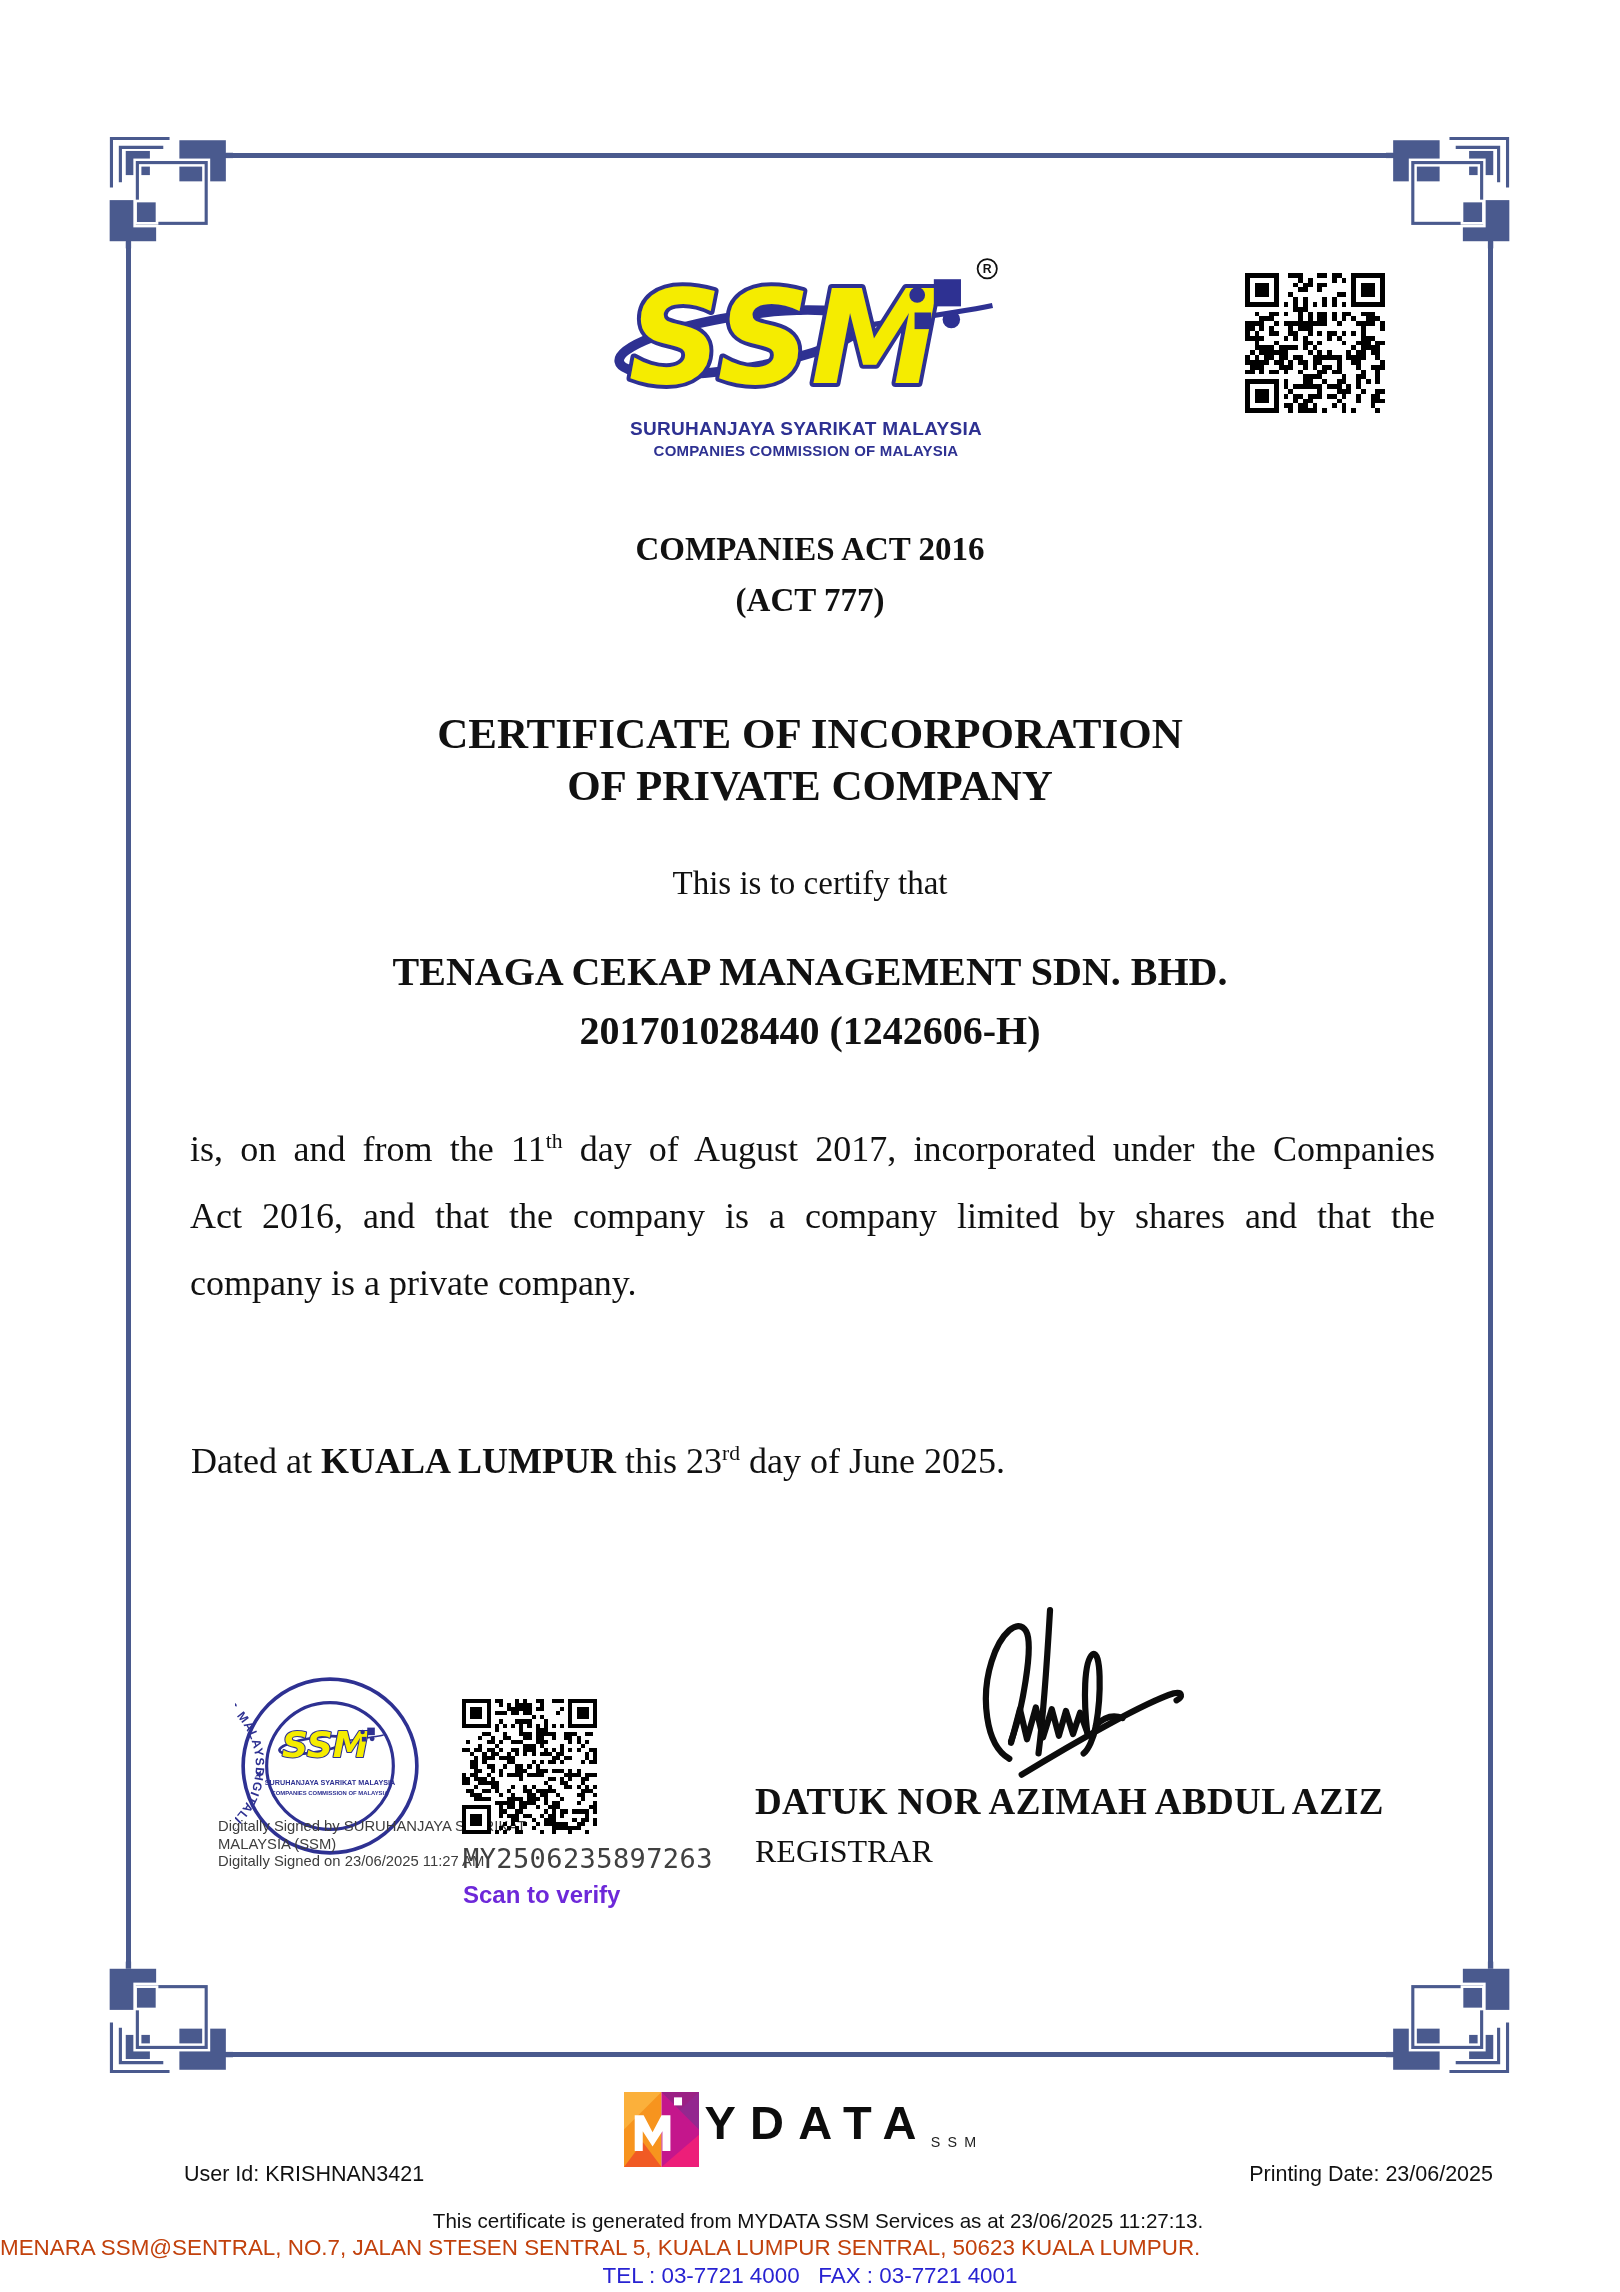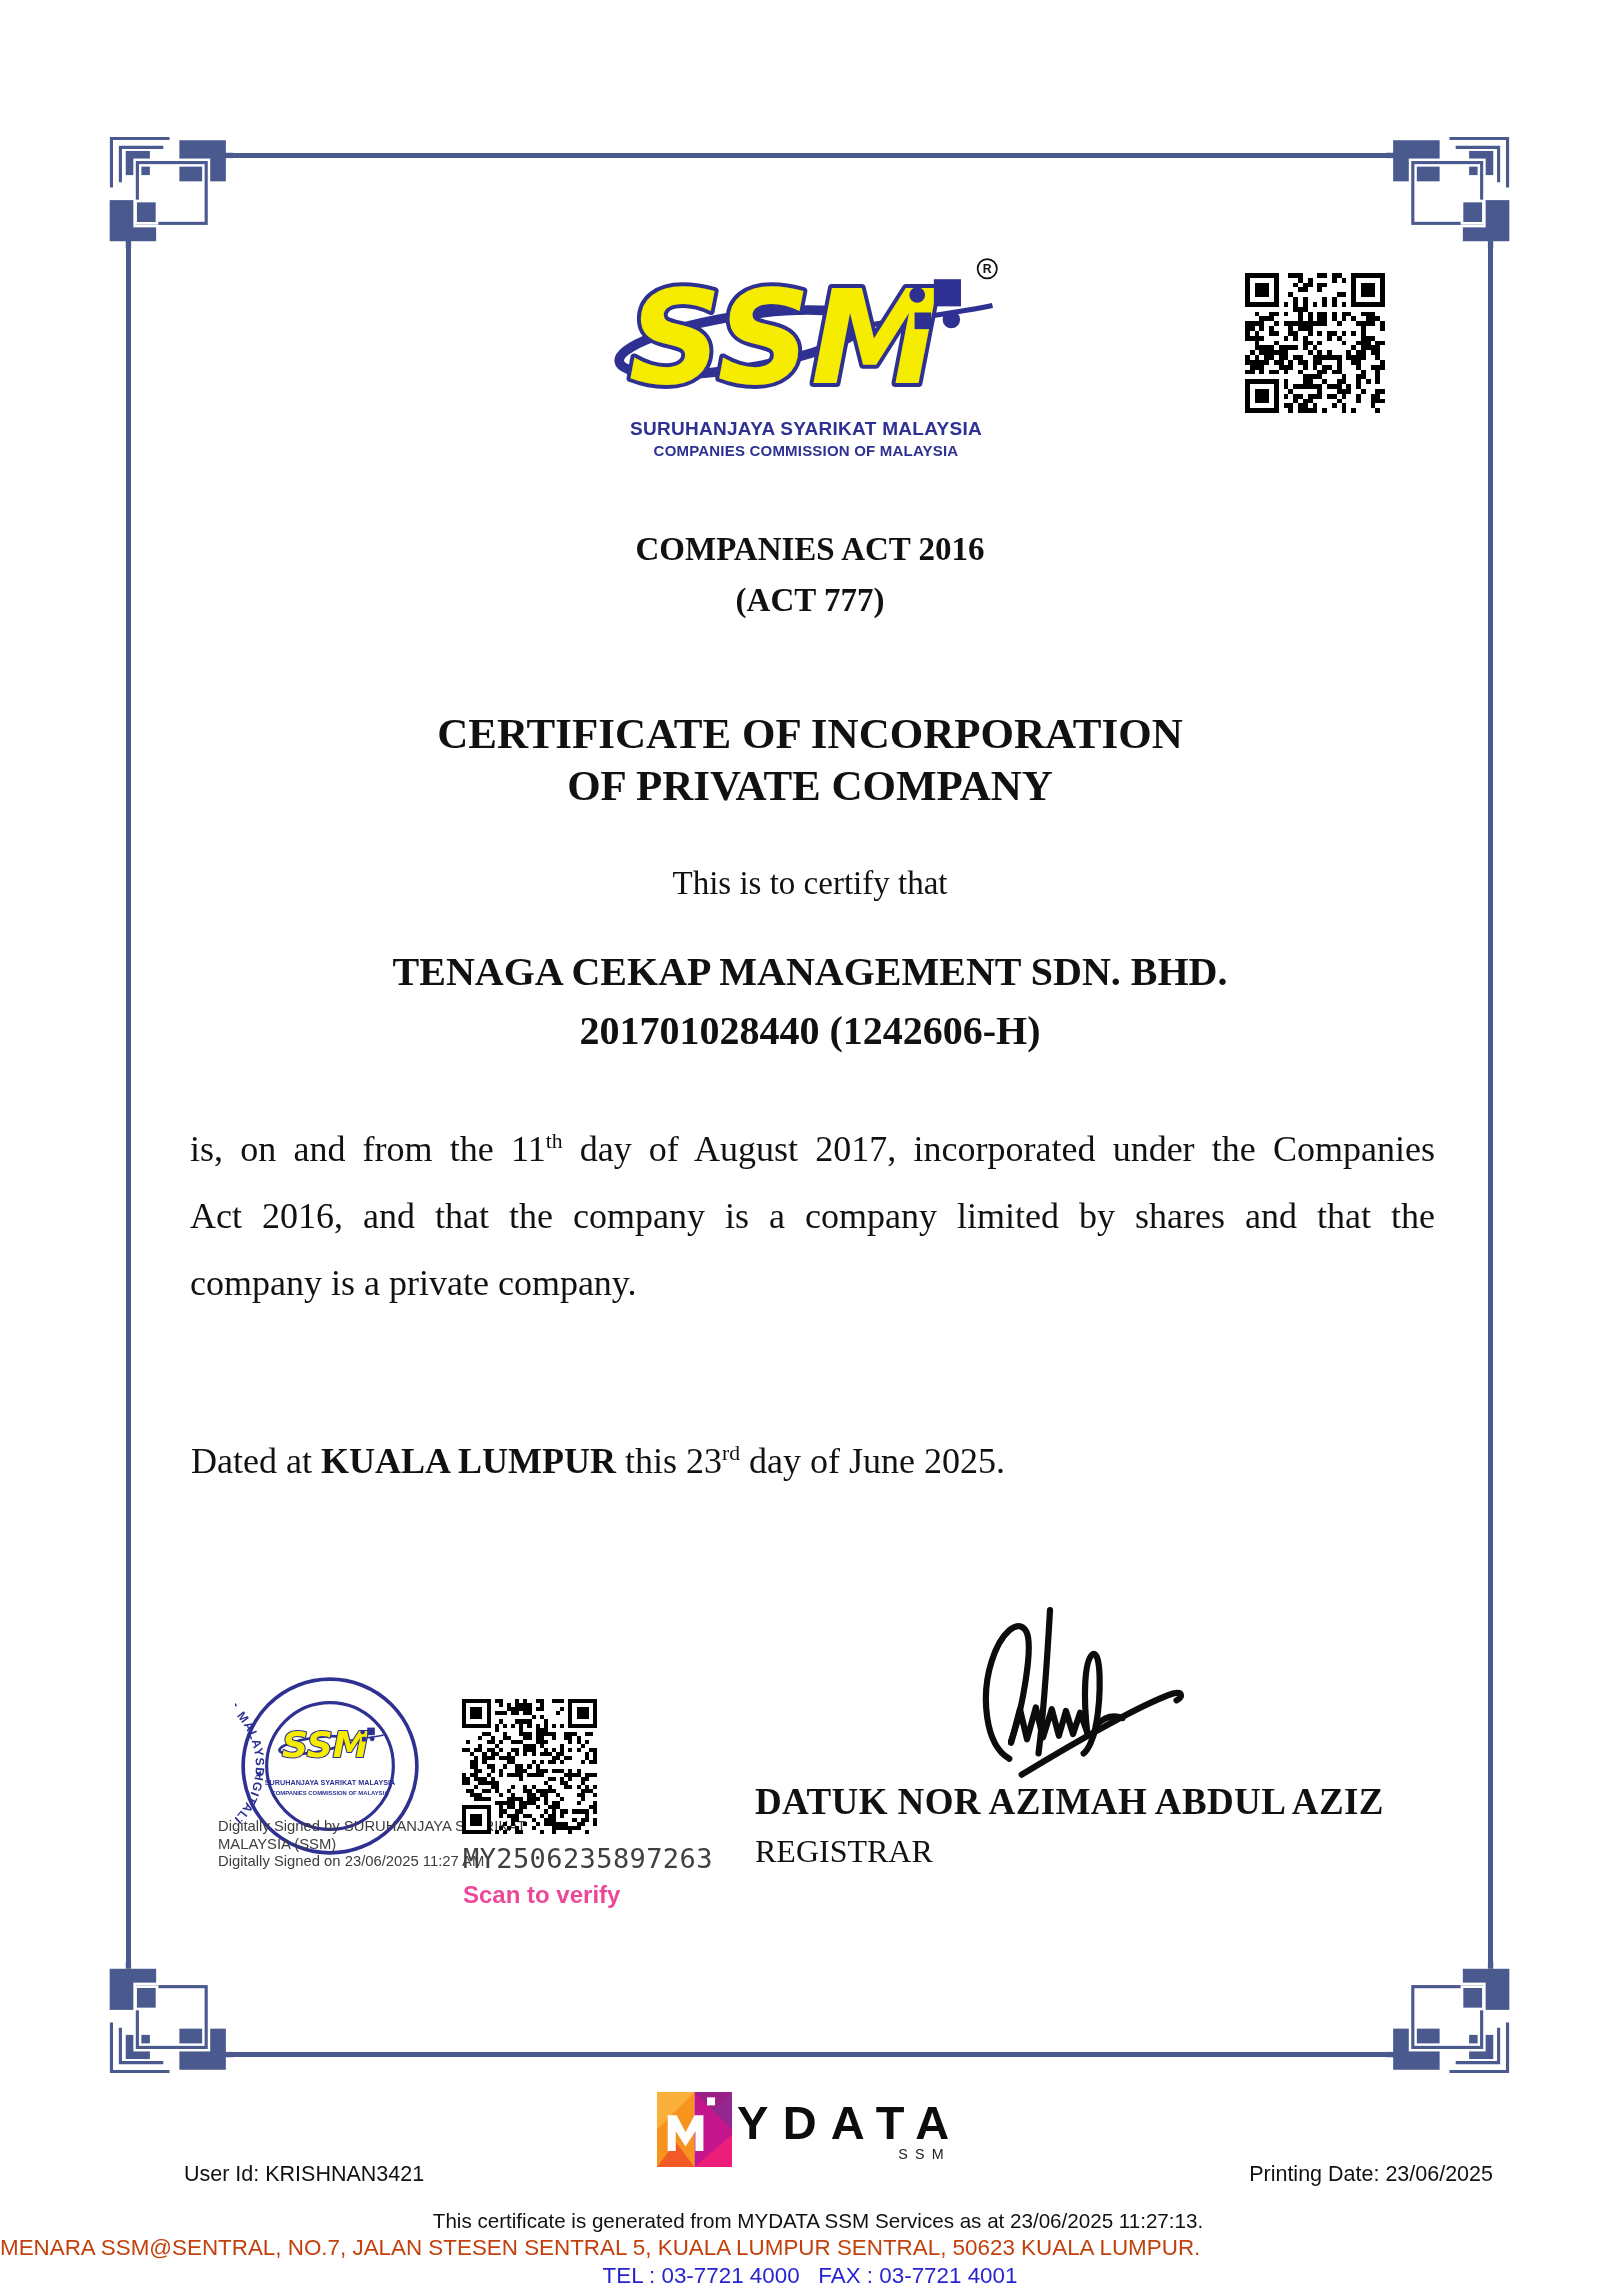--- a/index.html
+++ b/index.html
@@ -39,32 +39,32 @@
   .dated{position:absolute;left:191px;top:1440px;font-size:36px;}
 
   
   .seal{position:absolute;left:235px;top:1671px;}
   .seal-overlay{position:absolute;left:218px;top:1818px;width:448px;
                 font-family:"Liberation Sans",sans-serif;font-size:14.8px;line-height:17.5px;
                 color:#3d3d3d;}
   .vcode{position:absolute;left:463px;top:1843px;font-family:"DejaVu Sans Mono",monospace;
          font-size:27px;letter-spacing:0.4px;color:#404040;}
   .scanlbl{position:absolute;left:463px;top:1881px;font-family:"Liberation Sans",sans-serif;
-           font-size:24px;font-weight:bold;color:#ec4899;}
+           font-size:24px;font-weight:bold;color:#6d28d9;}
 
   
   .sig{position:absolute;left:967px;top:1603px;}
   .registrar-block{position:absolute;left:755px;top:1780px;width:681px;text-align:left;}
   .registrar-name{font-size:37px;font-weight:bold;letter-spacing:0.4px;}
   .registrar-title{font-size:32px;margin-top:10px;}
 
   
   .mydata{position:absolute;left:0;right:0;top:2092px;display:flex;justify-content:center;
           align-items:flex-start;gap:5.4px;font-family:"Liberation Sans",sans-serif;}
-  .mydata-col{display:flex;flex-direction:column;align-items:flex-end;}
+  .mydata-col{display:flex;flex-direction:row;align-items:flex-end;}
   .mydata-word{font-size:47px;font-weight:bold;letter-spacing:14.3px;color:#0d0d0d;
                line-height:54px;margin-top:3.6px;}
   .mydata-sub{font-size:14.3px;letter-spacing:7.2px;color:#222;margin-top:-3.6px;padding-right:12.5px;}
   .foot-sans{font-family:"Liberation Sans",sans-serif;}
   .userid{position:absolute;left:184px;top:2162px;font-size:21.5px;}
   .printdate{position:absolute;right:127px;top:2162px;font-size:21.5px;}
   .genline{position:absolute;left:16px;right:0;top:2209px;text-align:center;font-size:20.6px;color:#111;}
   .addrline{position:absolute;left:0;right:0;top:2235px;font-size:22.4px;color:#c2410c;}
   .telline{position:absolute;left:0;right:0;top:2263px;text-align:center;font-size:22.4px;color:#2823d2;
            white-space:pre-wrap;}

